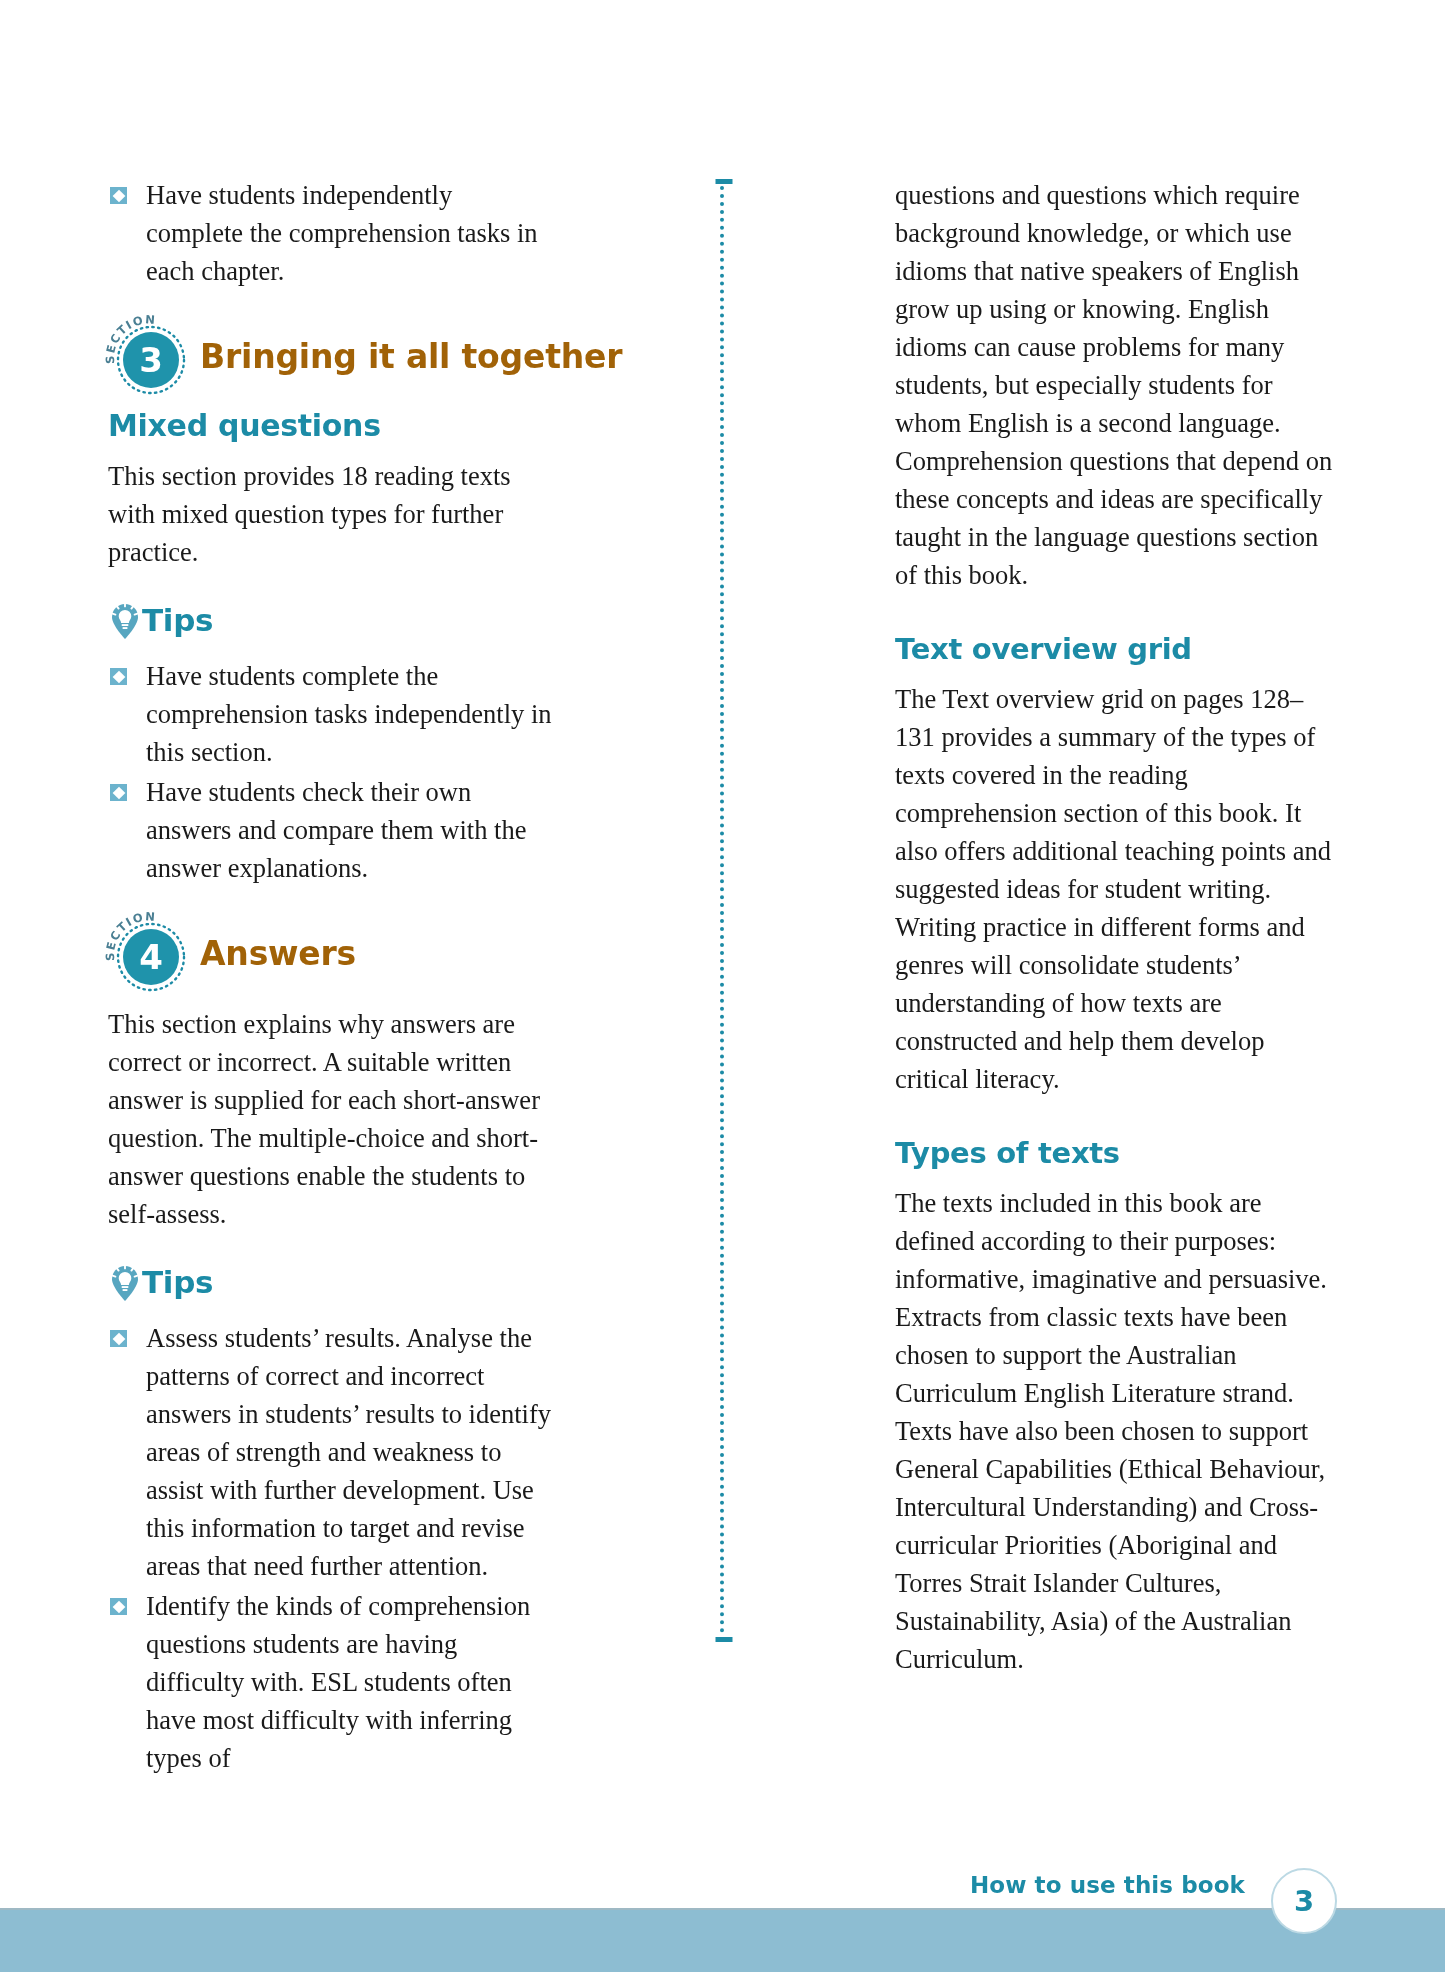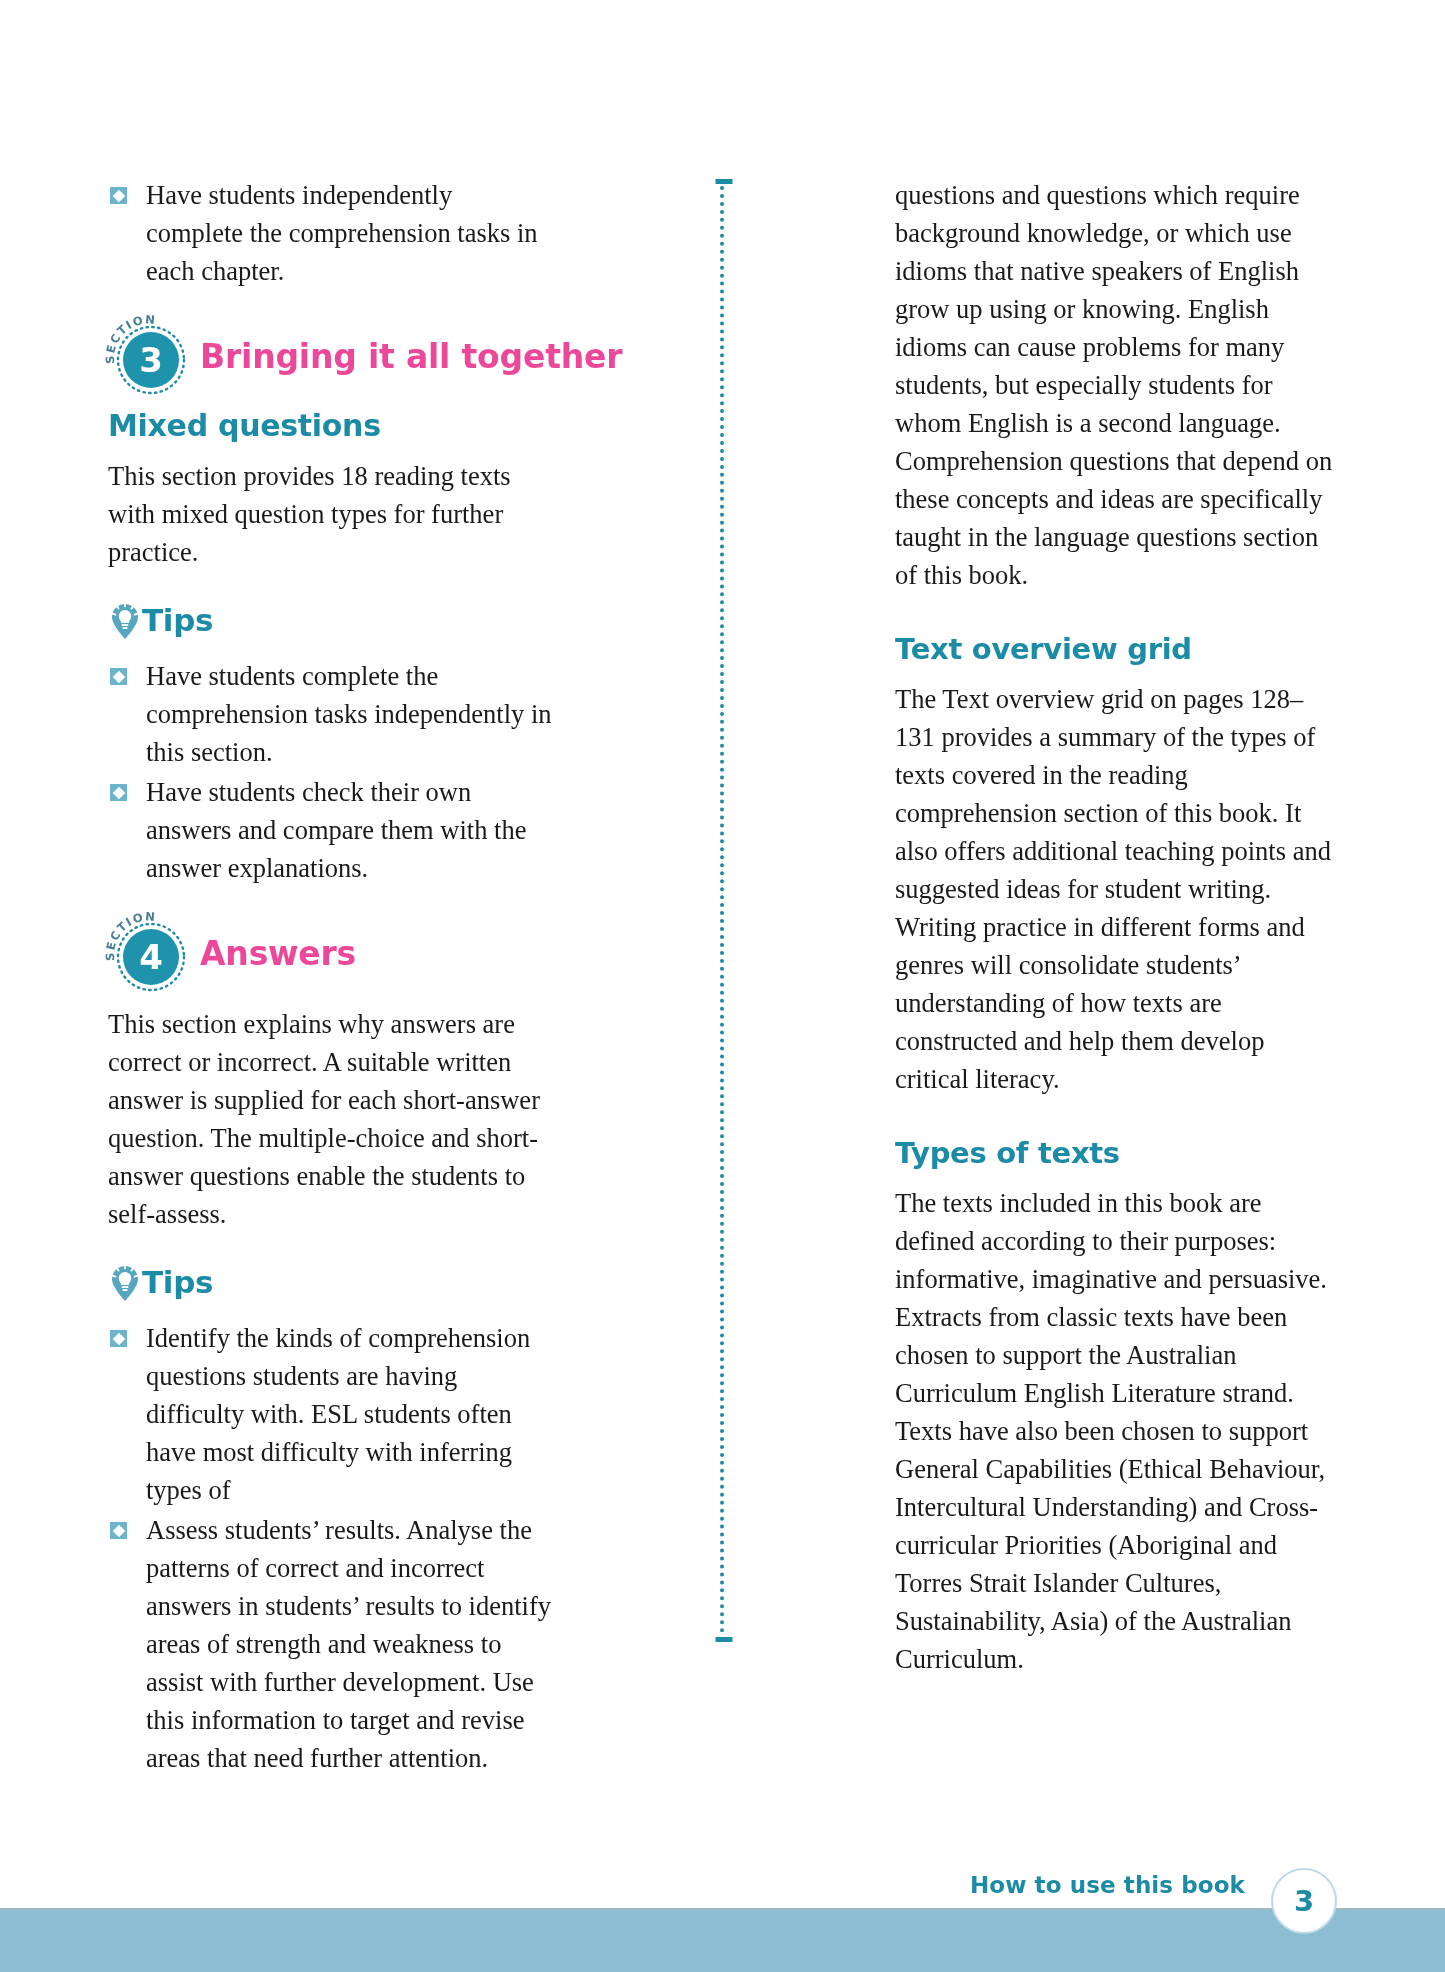--- a/index.html
+++ b/index.html
@@ -126,21 +126,21 @@
     width: 86px;
     height: 86px;
     flex: none;
     margin-left: -4px;
   }
   .badge-wrap svg { display: block; }
   .section-title {
     font-family: "DejaVu Sans", sans-serif;
     font-weight: bold;
     font-size: 33px;
-    color: #ec4899;
+    color: #a16207;
     letter-spacing: -0.2px;
     margin-left: 10px;
     white-space: nowrap;
   }
 
   
   .sub-head {
     font-family: "DejaVu Sans", sans-serif;
     font-weight: bold;
     font-size: 30px;
@@ -330,25 +330,25 @@
           </g>
         </svg>
         <span class="tips-label">Tips</span>
       </div>
 
       <div class="gap-sm"></div>
 
       <ul class="bullets">
         <li>
           <span class="bullet-mark"></span>
+          <span>Assess students’ results. Analyse the patterns of correct and incorrect answers in students’ results to identify areas of strength and weakness to assist with further development. Use this information to target and revise areas that need further attention.</span>
+        </li>
+        <li>
+          <span class="bullet-mark"></span>
           <span>Identify the kinds of comprehension questions students are having difficulty with. ESL students often have most difficulty with inferring types of</span>
-        </li>
-        <li>
-          <span class="bullet-mark"></span>
-          <span>Assess students’ results. Analyse the patterns of correct and incorrect answers in students’ results to identify areas of strength and weakness to assist with further development. Use this information to target and revise areas that need further attention.</span>
         </li>
       </ul>
 
     </div>
 
     <div class="divider">
       <span class="divider-cap top"></span>
       <span class="divider-line"></span>
       <span class="divider-cap bottom"></span>
     </div>

